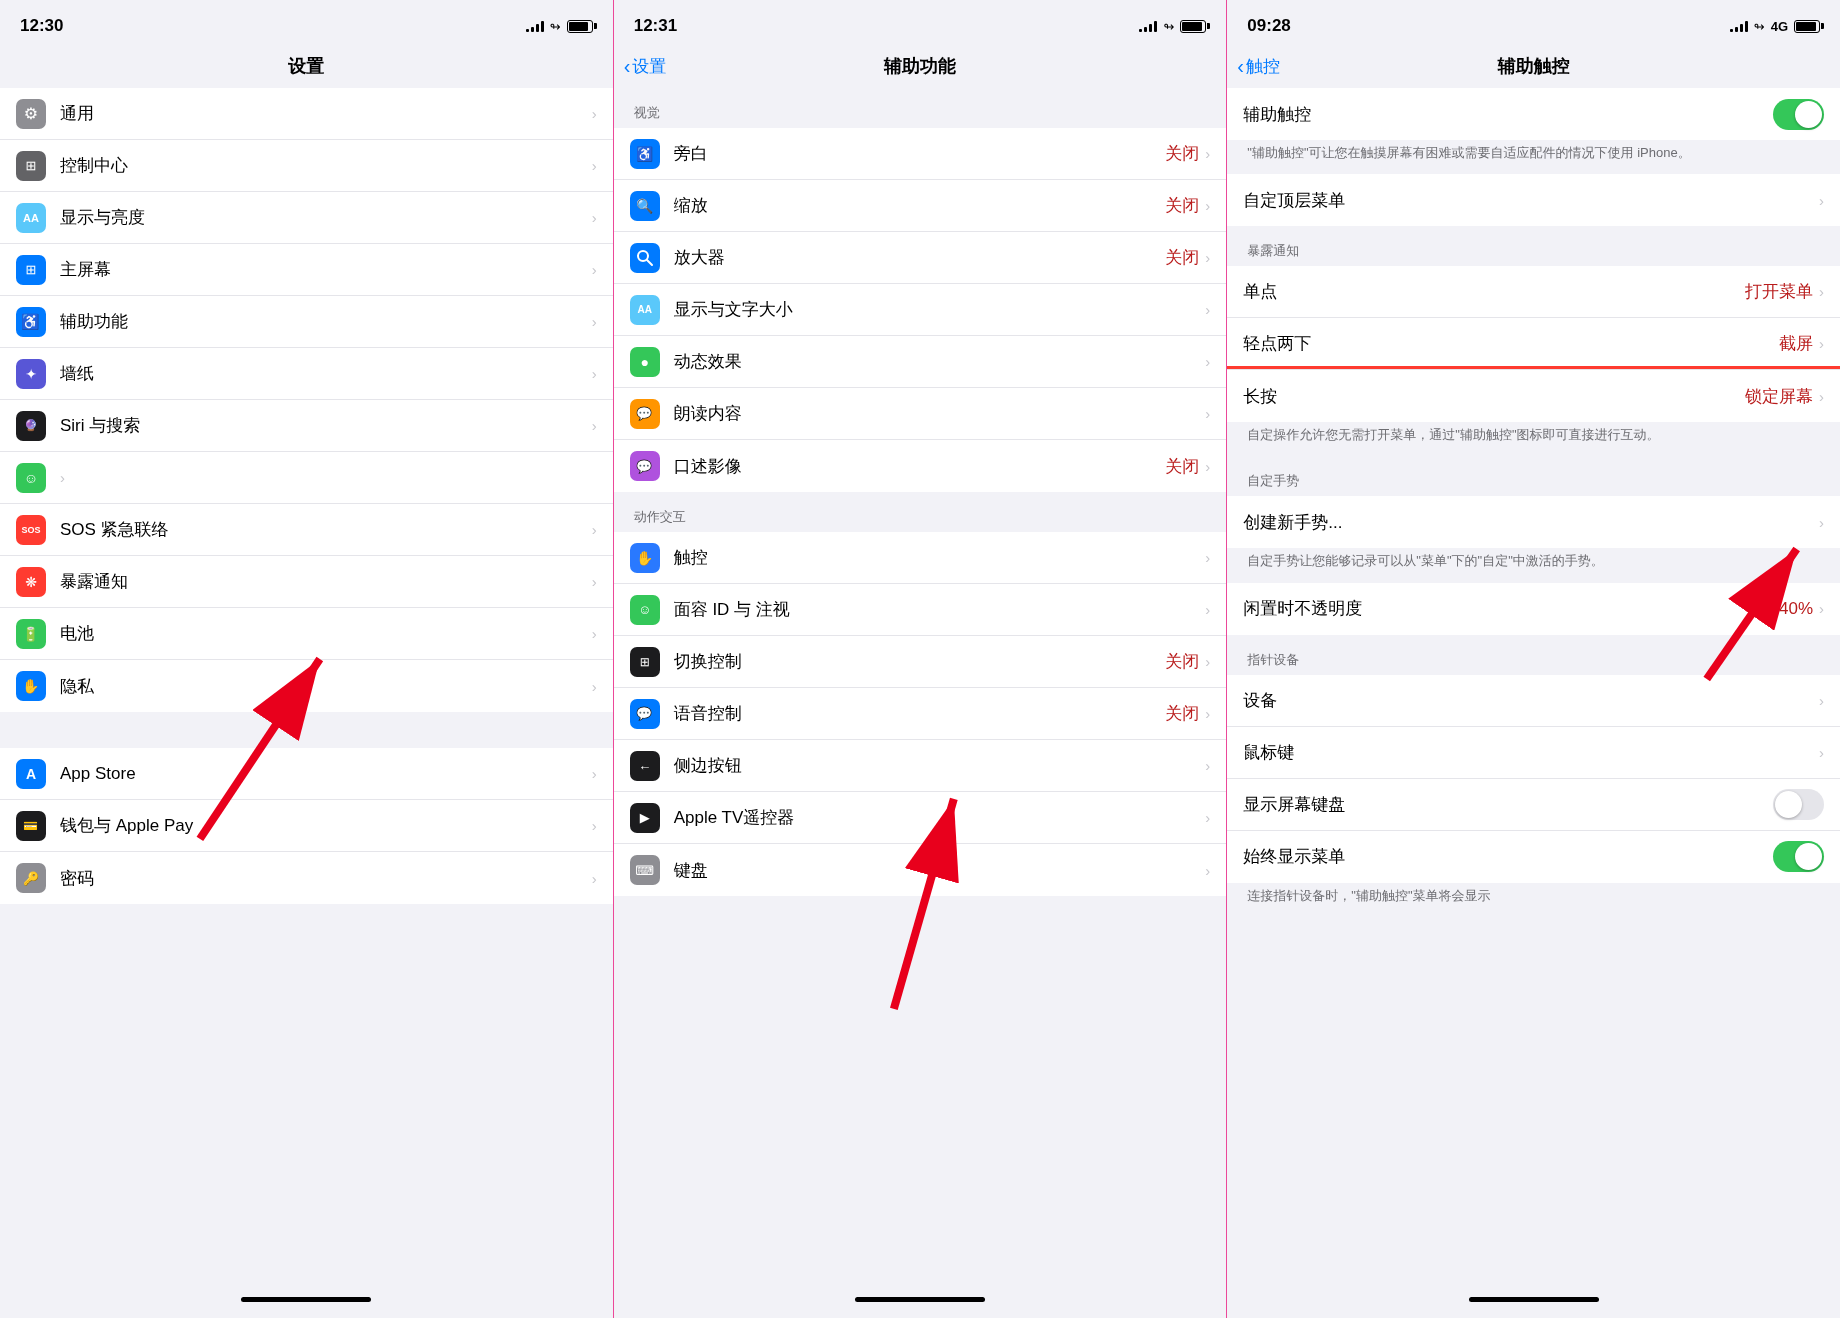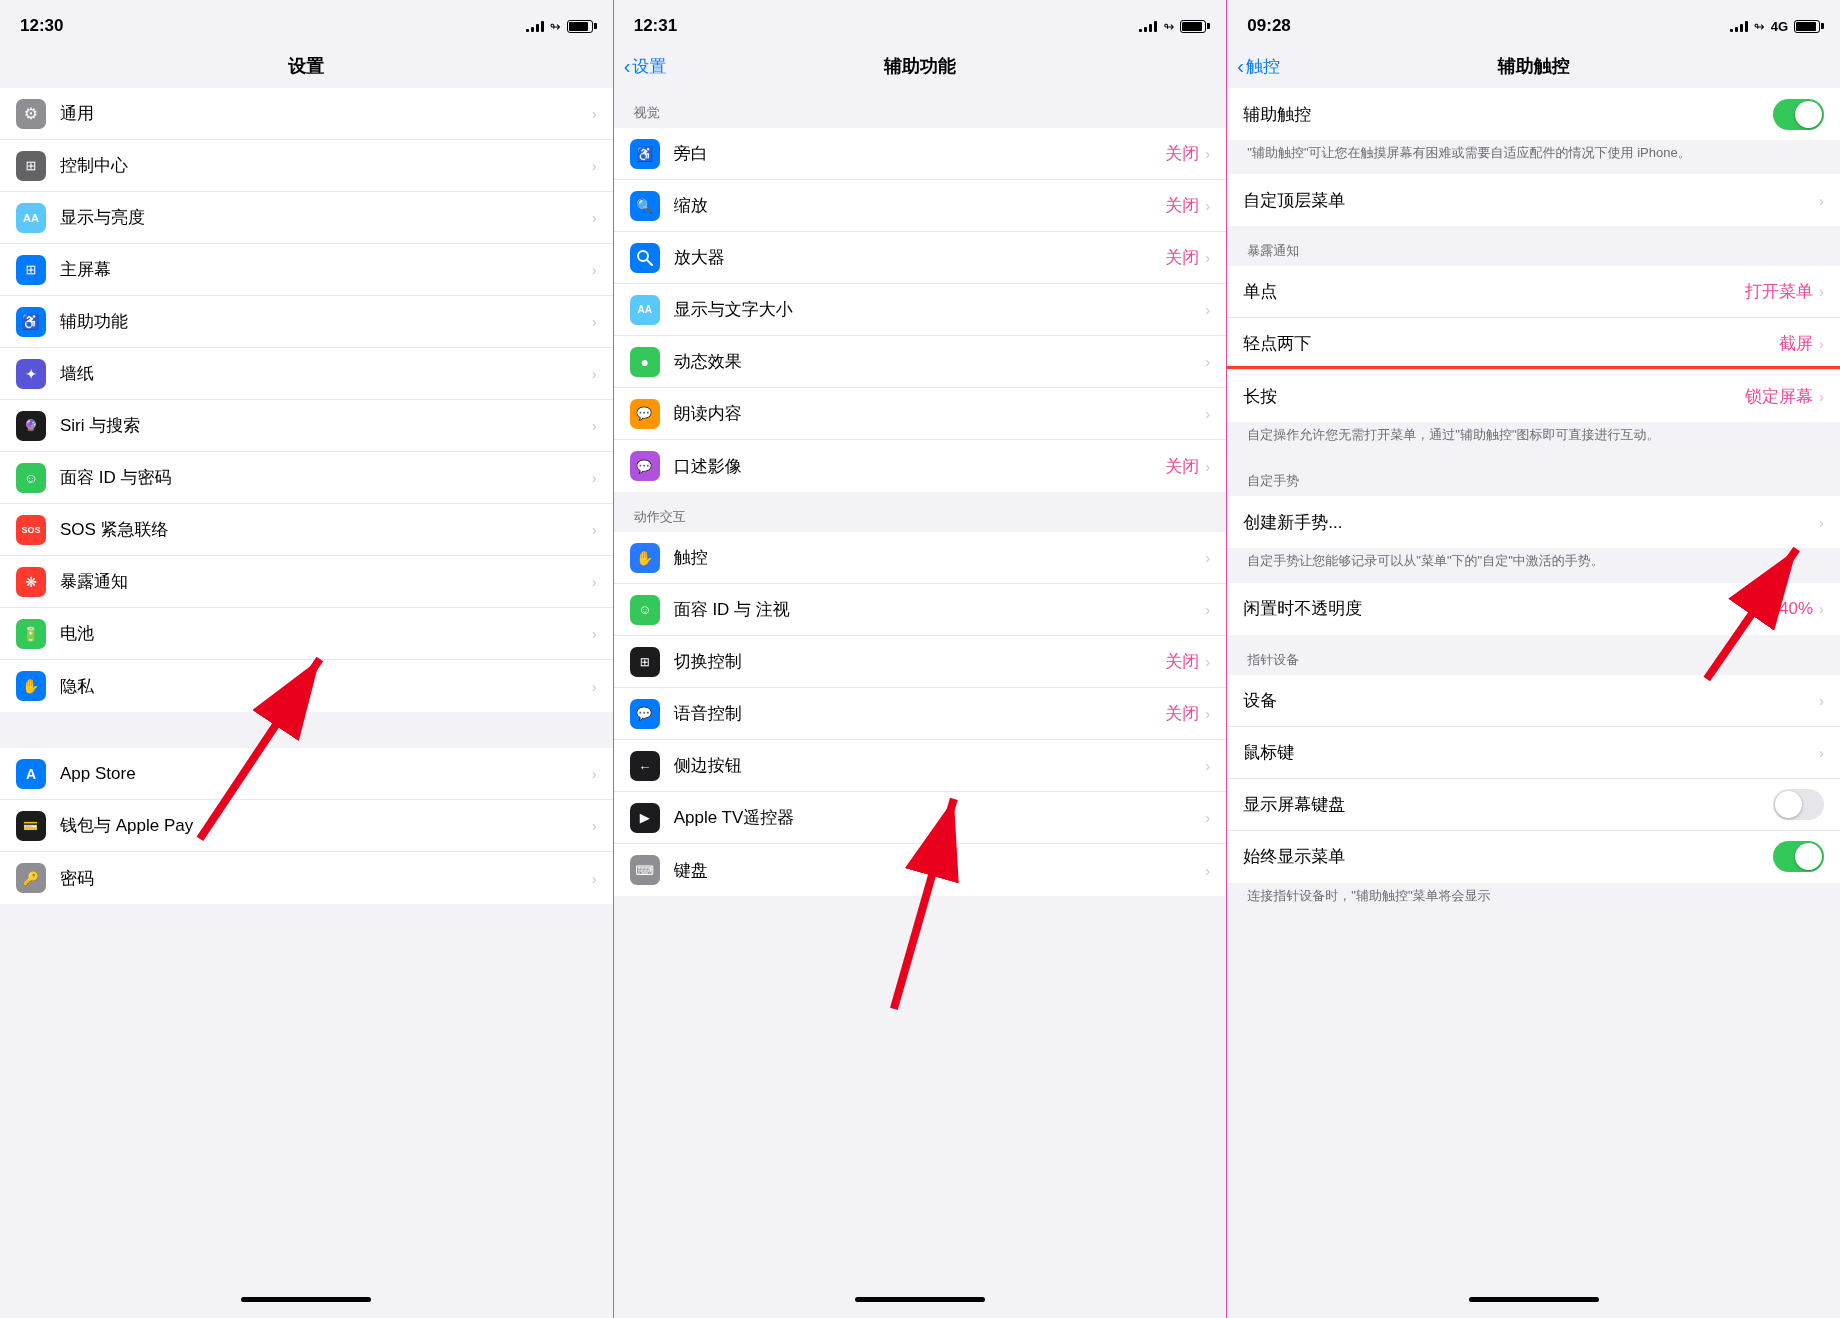--- a/index.html
+++ b/index.html
@@ -158,21 +158,21 @@
       font-size: 16px;
       color: #fff;
     }
     .item-label {
       flex: 1;
       font-size: 17px;
       color: #000;
     }
     .item-value {
       font-size: 17px;
-      color: #ec4899;
+      color: #b91c1c;
       margin-right: 6px;
     }
     .chevron {
       color: #c7c7cc;
       font-size: 15px;
     }
     .item-toggle {
       width: 51px;
       height: 31px;
       border-radius: 15.5px;
@@ -309,21 +309,20 @@
     </div>
 
     <div class="settings-item">
       <div class="item-icon bg-dark" style="font-size:11px;">🔮</div>
       <span class="item-label">Siri 与搜索</span>
       <span class="chevron">›</span>
     </div>
 
     <div class="settings-item">
       <div class="item-icon bg-green" style="font-size:14px;">☺</div>
-      <span class="item-label">面容 ID 与密码</span>
       <span class="chevron">›</span>
     </div>
 
     <div class="settings-item">
       <div class="item-icon bg-red" style="font-size:9px; font-weight:700;">SOS</div>
       <span class="item-label">SOS 紧急联络</span>
       <span class="chevron">›</span>
     </div>
 
     <div class="settings-item">

